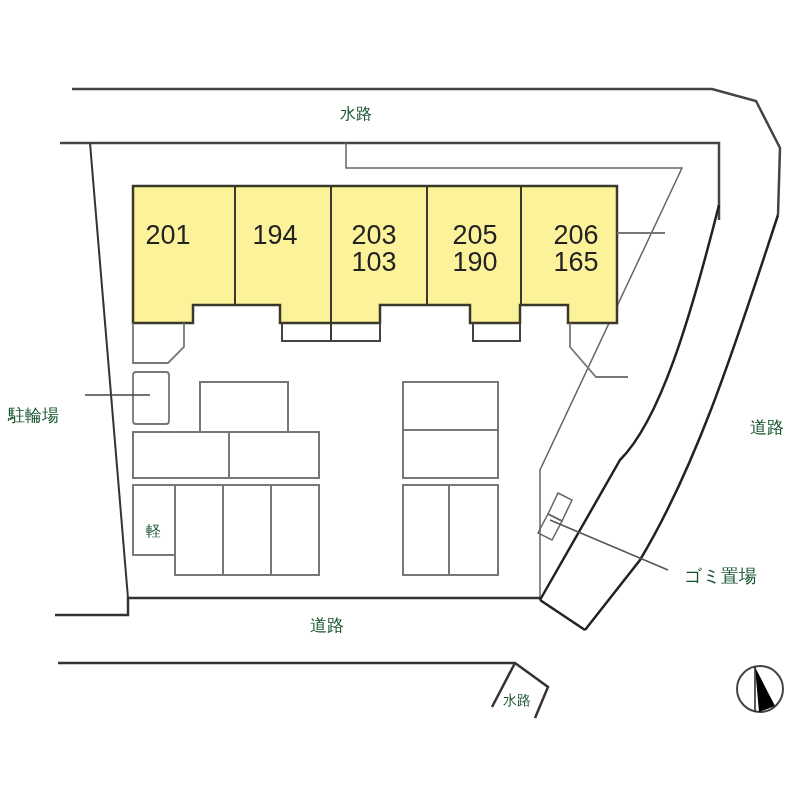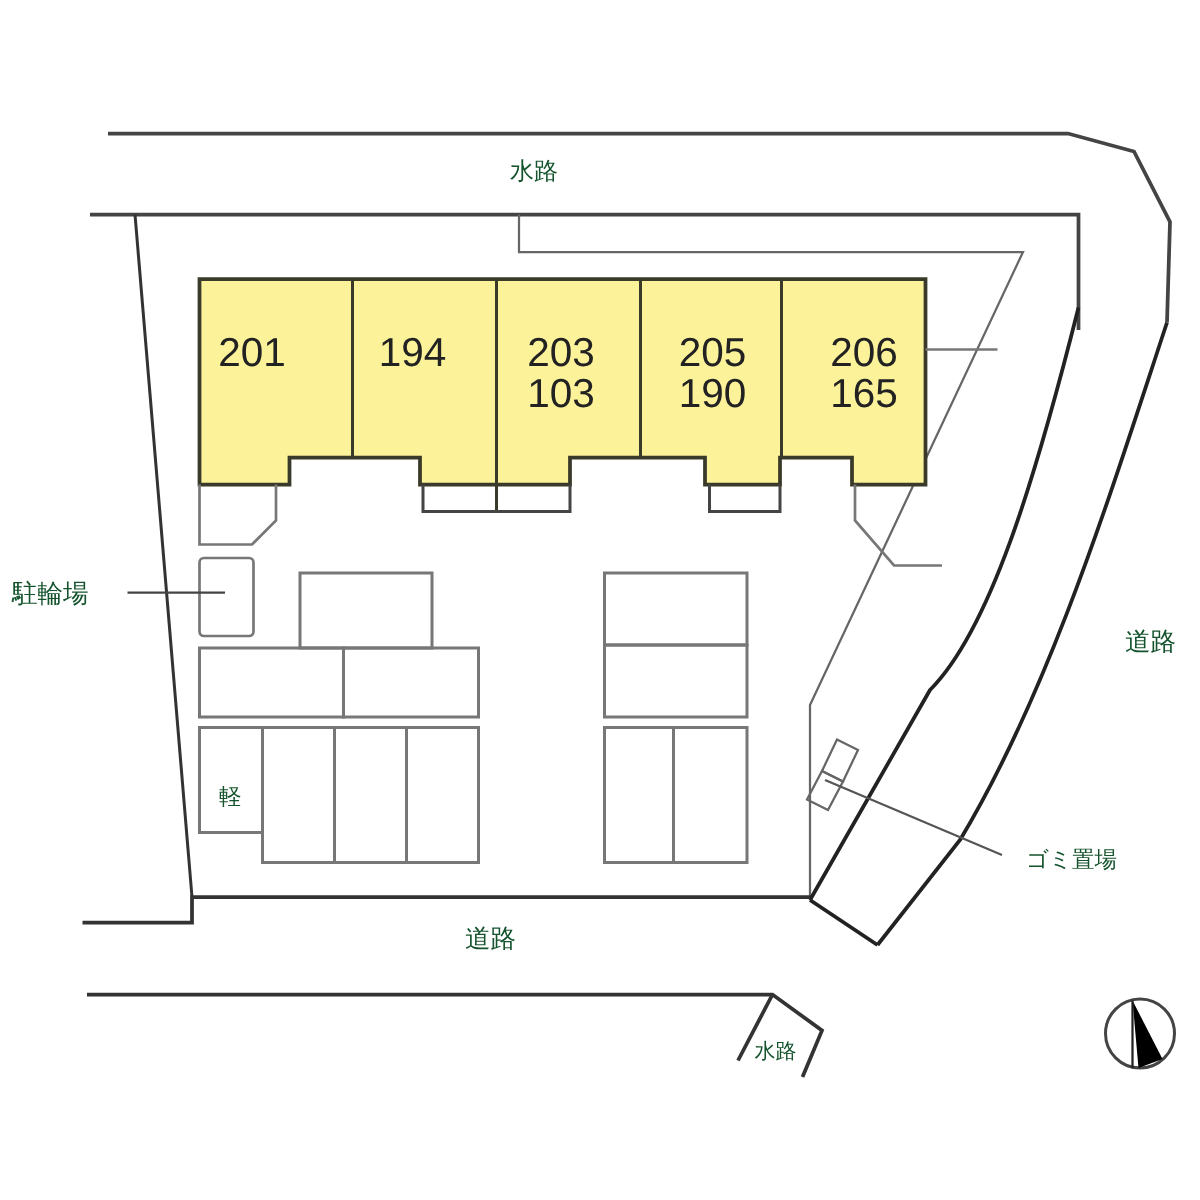--- a/index.html
+++ b/index.html
@@ -103,18 +103,18 @@
 <div class="unit-label" style="left:427px; top:222px;">
   <div>205</div>
   <div>190</div>
 </div>
 <div class="unit-label" style="left:528px; top:222px;">
   <div>206</div>
   <div>165</div>
 </div>
 
 <div class="lbl" style="left:340px; top:104px;">水路</div>
-<div class="lbl" style="left:8px; top:384px; font-size:17px;">駐輪場</div>
+<div class="lbl" style="left:8px; top:404px; font-size:17px;">駐輪場</div>
 <div class="lbl" style="left:750px; top:416px; font-size:17px;">道路</div>
 <div class="lbl" style="left:146px; top:522px; font-size:15px;">軽</div>
-<div class="lbl" style="left:684px; top:564px; font-size:15px;">ゴミ置場</div>
+<div class="lbl" style="left:684px; top:564px; font-size:18px;">ゴミ置場</div>
 <div class="lbl" style="left:310px; top:614px; font-size:17px;">道路</div>
 <div class="lbl" style="left:503px; top:692px; font-size:14px;">水路</div>
 
 </body></html>

